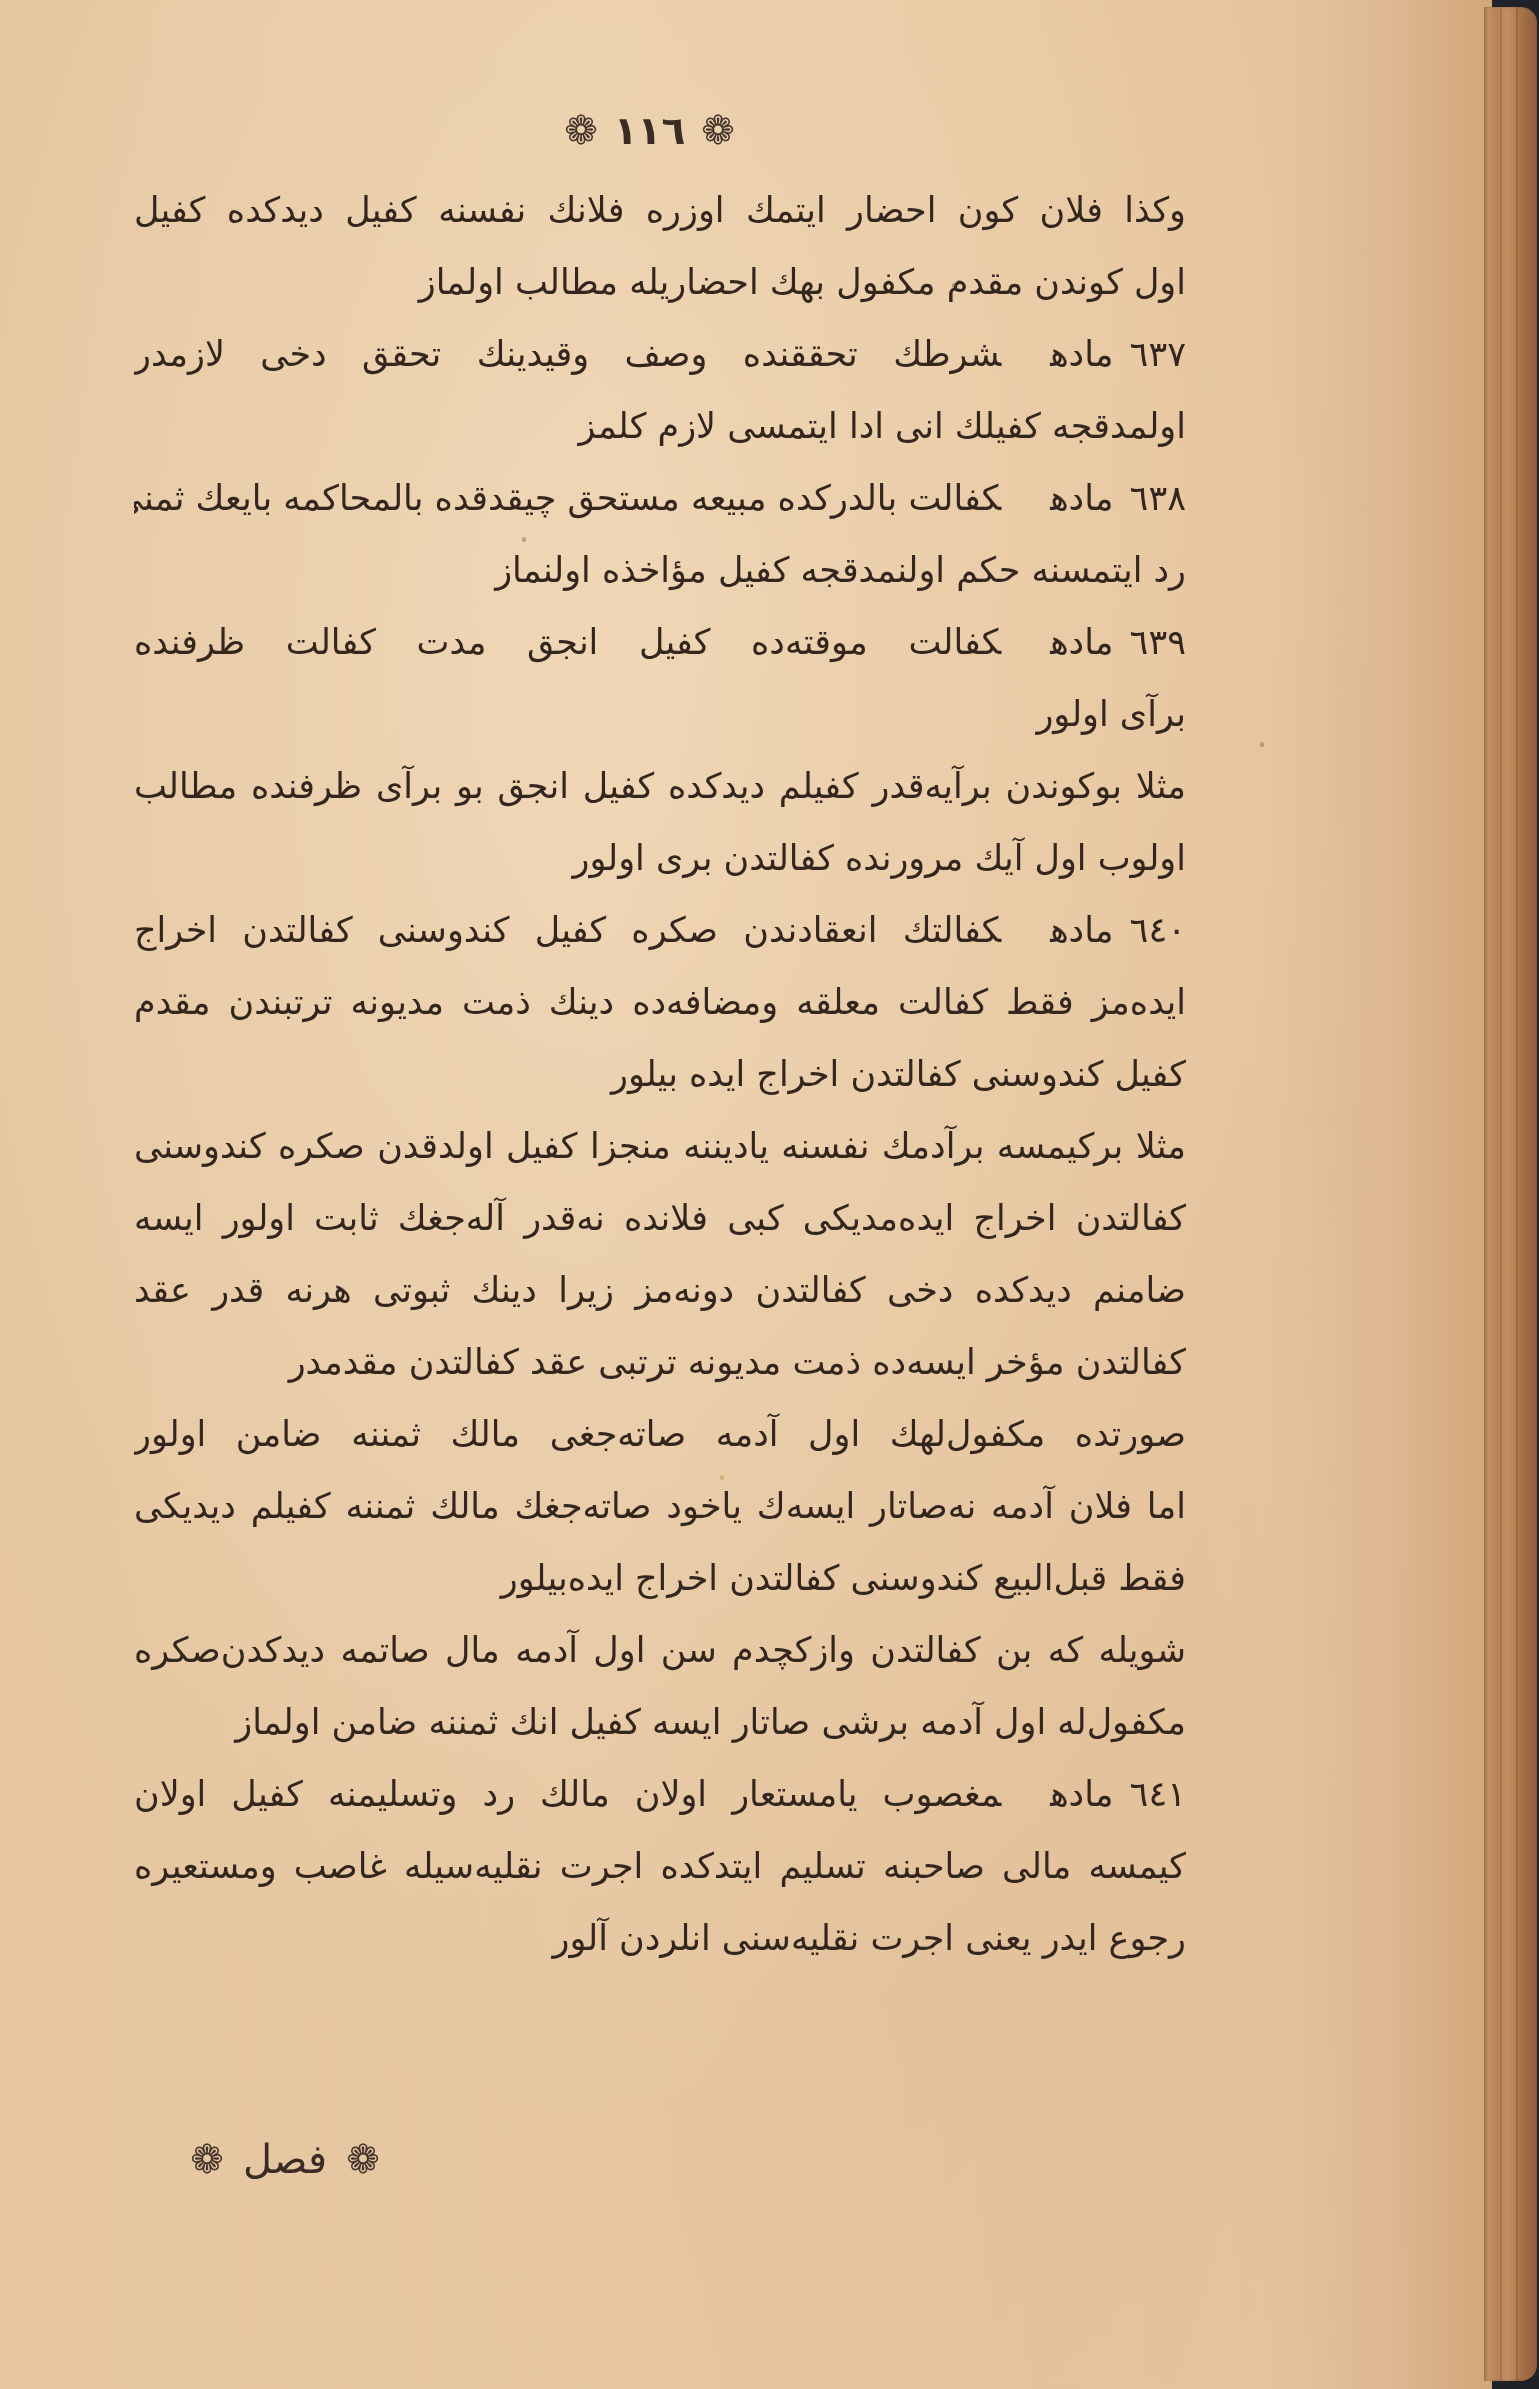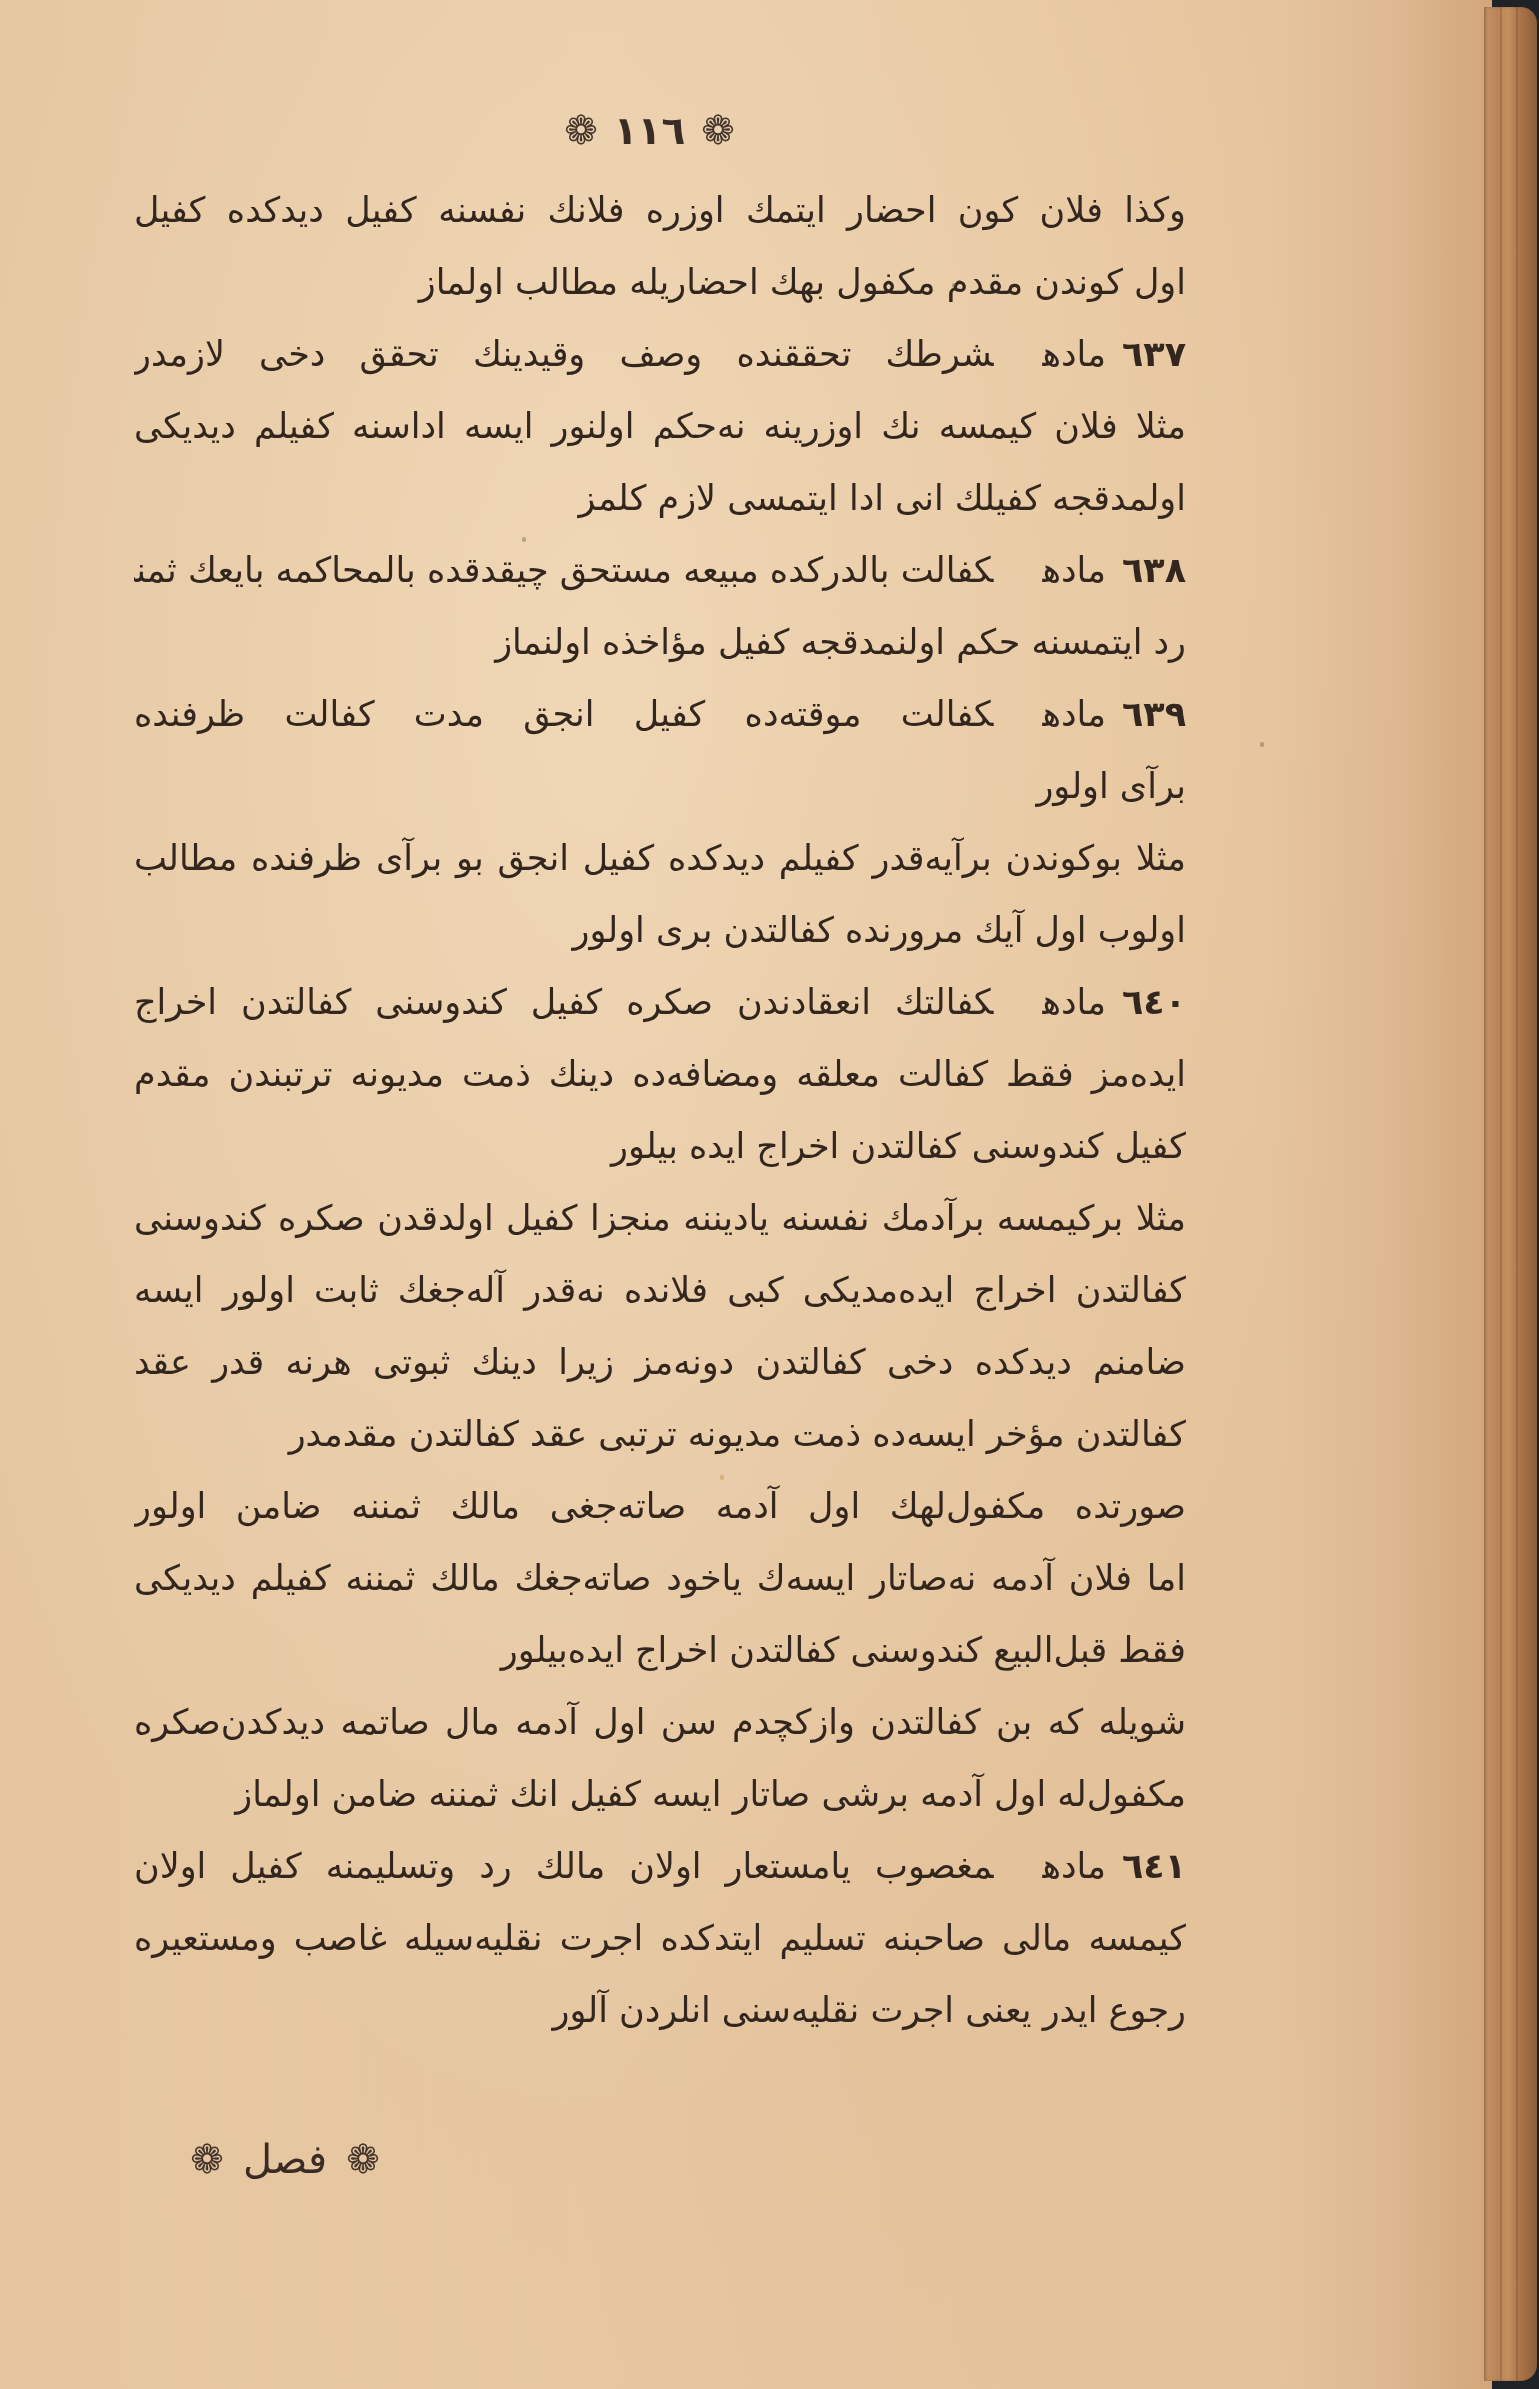--- a/index.html
+++ b/index.html
@@ -90,21 +90,21 @@
       white-space: nowrap;
       overflow: hidden;
       text-align: justify;
       text-align-last: justify;
       margin-left: 36px;
     }
     .line.short {
       text-align-last: right;
     }
     .line .article-no {
-      font-weight: bold;
+      font-weight: normal;
       margin-left: 16px;
     }
     .line .article-word {
       margin-left: 49px;
     }
     .footer {
       position: absolute;
       top: 2124px;
       left: 184px;
       width: 202px;
@@ -136,21 +136,20 @@
   <div class="header">
     <span class="ornament">❁</span>
     <span class="page-number">١١٦</span>
     <span class="ornament">❁</span>
   </div>
 
   <div class="text-block" id="text-block">
       <div class="line"><span>وکذا فلان کون احضار ایتمك اوزره فلانك نفسنه کفیل دیدکده کفیل</span></div>
       <div class="line short"><span>اول کوندن مقدم مکفول بهك احضاریله مطالب اولماز</span></div>
       <div class="line"><span class="article-no">٦٣٧</span><span class="article-word">ماده</span><span>شرطك تحققنده وصف وقیدینك تحقق دخی لازمدر</span></div>
-      <div class="line"><span>مثلا فلان کیمسه نك اوزرینه نه‌حکم اولنور ایسه اداسنه کفیلم دیدیکی</span></div>
       <div class="line short"><span>اولمدقجه کفیلك انی ادا ایتمسی لازم کلمز</span></div>
       <div class="line"><span class="article-no">٦٣٨</span><span class="article-word">ماده</span><span>کفالت بالدرکده مبیعه مستحق چیقدقده بالمحاکمه بایعك ثمنی</span></div>
       <div class="line short"><span>رد ایتمسنه حکم اولنمدقجه کفیل مؤاخذه اولنماز</span></div>
       <div class="line"><span class="article-no">٦٣٩</span><span class="article-word">ماده</span><span>کفالت موقته‌ده کفیل انجق مدت کفالت ظرفنده</span></div>
       <div class="line short"><span>برآی اولور</span></div>
       <div class="line"><span>مثلا بوکوندن برآیه‌قدر کفیلم دیدکده کفیل انجق بو برآی ظرفنده مطالب</span></div>
       <div class="line short"><span>اولوب اول آیك مرورنده کفالتدن بری اولور</span></div>
       <div class="line"><span class="article-no">٦٤٠</span><span class="article-word">ماده</span><span>کفالتك انعقادندن صکره کفیل کندوسنی کفالتدن اخراج</span></div>
       <div class="line"><span>ایده‌مز فقط کفالت معلقه ومضافه‌ده دینك ذمت مدیونه ترتبندن مقدم</span></div>
       <div class="line short"><span>کفیل کندوسنی کفالتدن اخراج ایده بیلور</span></div>

